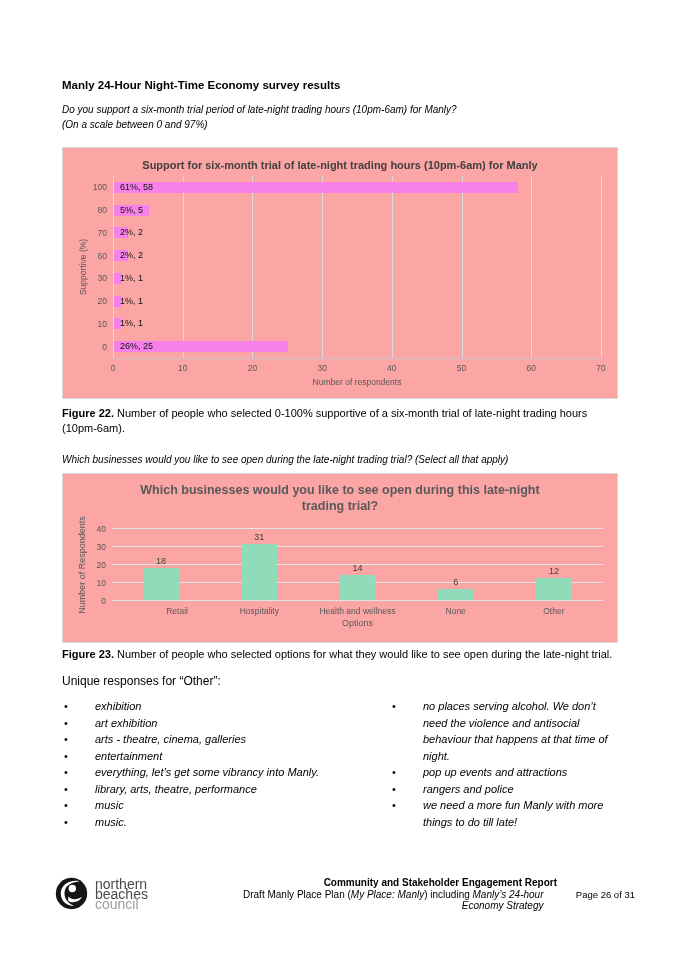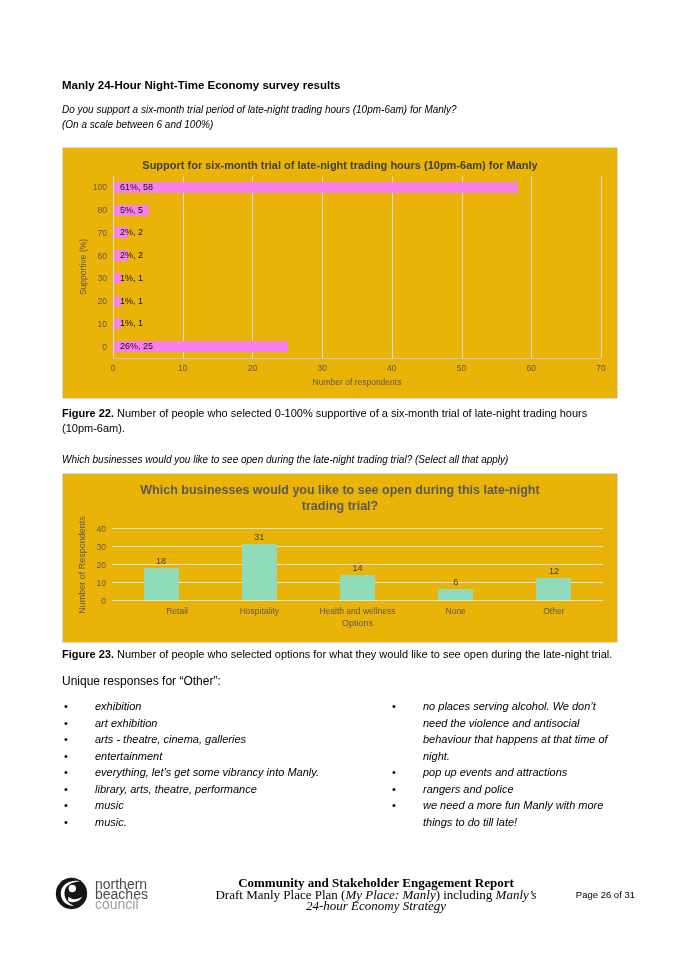--- a/index.html
+++ b/index.html
@@ -2,21 +2,21 @@
 <html><head>
 <meta charset="utf-8">
 <style>
   html,body{margin:0;padding:0;}
   body{width:675px;height:954px;background:#ffffff;font-family:"Liberation Sans",sans-serif;color:#000;position:relative;overflow:hidden;}
   .content{padding:78px 57px 0 62px;}
   .heading{font-size:11.5px;font-weight:bold;margin:0 0 10px 0;line-height:14px;}
   .q{font-style:italic;font-size:10px;line-height:15px;margin:0;}
   .q1{margin-bottom:15px;}
   .q2{margin:16px 0 6px 0;}
-  .chart-box{position:relative;border:1px solid #d9d9d9;background:#eab308;box-sizing:border-box;}
+  .chart-box{position:relative;border:1px solid #d9d9d9;background:#fca5a5;box-sizing:border-box;}
   .cb1{height:252px;margin-bottom:7px;}
   .cb2{height:170px;margin-bottom:4px;}
   .caption{font-size:11px;line-height:15px;margin:0;}
   .figlabel{font-weight:bold;margin-top:12px;}
   .intro{font-size:12px;margin:12px 0 10px 0;}
   
   .c1-title{text-align:center;font-weight:bold;font-size:11px;color:#404040;margin-top:11px;}
   .plot1{position:absolute;left:50px;top:28px;width:488px;height:182px;}
   .vgrid{position:absolute;top:0;bottom:0;width:1px;background:#dcdcdc;}
   .axisline{position:absolute;left:0;right:0;bottom:-1px;height:1px;background:#c9c9c9;}
@@ -41,34 +41,34 @@
   .col-left{width:295px;margin-right:33px;}
   .col-right{width:222px;}
   .blist{font-style:italic;font-size:11px;line-height:16.5px;}
   .blist .li{position:relative;padding-left:33px;}
   .blist .bullet{position:absolute;left:2px;font-style:normal;}
   
   .footer{position:absolute;top:877px;left:55px;right:40px;display:flex;align-items:flex-start;}
   .logo-wrap{display:flex;align-items:center;width:140px;flex-shrink:0;}
   .logo-text{font-size:14px;line-height:10px;color:#4a4a4a;margin-left:7px;}
   .logo-text .muted{color:#9e9e9e;}
-  .footer-center{flex:1;text-align:center;font-size:13px;line-height:11.5px;font-family:Liberation Serif, serif;}
+  .footer-center{flex:1;text-align:right;font-size:10px;line-height:11.5px;}
   .fc-line2{max-width:335px;margin:0 auto;}
   .fc-bold{font-weight:bold;}
   .page-num{width:78px;flex-shrink:0;font-size:9.5px;text-align:right;margin-top:12px;}
   .it{font-style:italic;}
 </style>
 </head>
 <body>
 
 <div class="content">
 
   <h1 class="heading">Manly 24-Hour Night-Time Economy survey results</h1>
 
-  <p class="q q1"><span>Do you support a six-month trial period of late-night trading hours (10pm-6am) for Manly?</span><br><span>(On a scale between 6 and 100%)</span></p>
+  <p class="q q1"><span>Do you support a six-month trial period of late-night trading hours (10pm-6am) for Manly?</span><br><span>(On a scale between 0 and 97%)</span></p>
 
   <div class="chart-box cb1">
     <div class="c1-title">Support for six-month trial of late-night trading hours (10pm-6am) for Manly</div>
     <div class="ylab1">Supportive (%)</div>
     <div id="plot1" class="plot1">
         <div class="axisline"></div>
         <div class="vgrid" style="left: 0px;"></div>
         <div class="xtick" style="left: -15px;">0</div>
         <div class="vgrid" style="left: 69.7143px;"></div>
         <div class="xtick" style="left: 54.7143px;">10</div>

